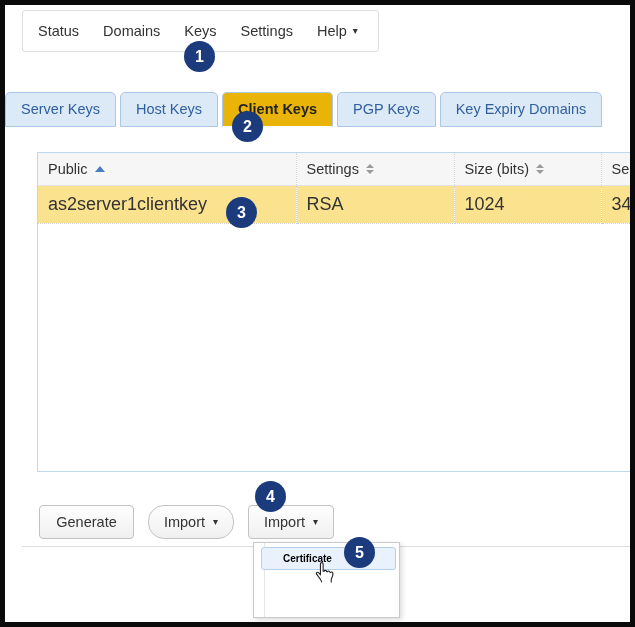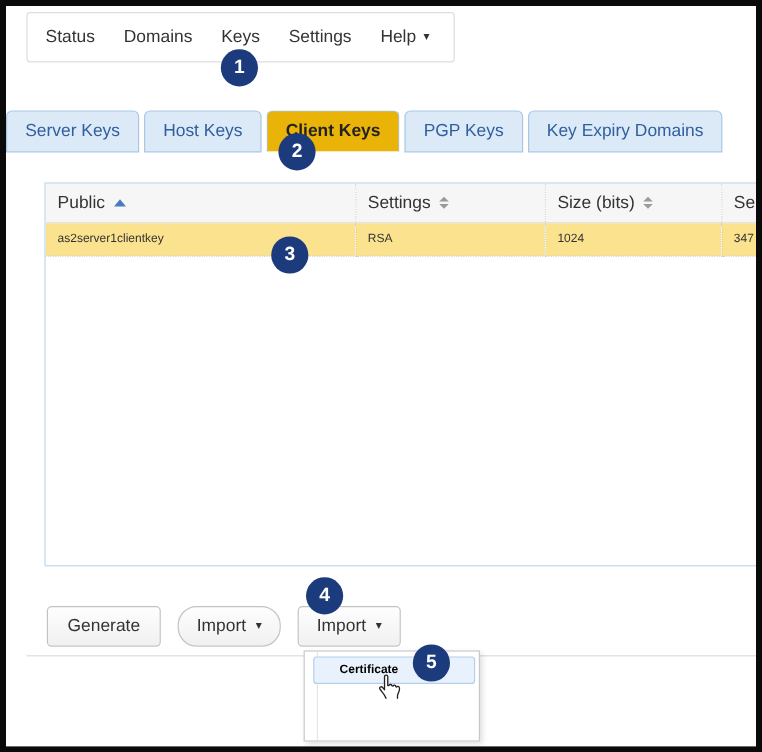--- a/index.html
+++ b/index.html
@@ -39,21 +39,21 @@
   }
   table.keys { border-collapse:collapse; table-layout:fixed; width:100%; }
   table.keys col.c1 { width:258px; } table.keys col.c2 { width:158px; } table.keys col.c3 { width:147px; }
   table.keys th {
     background:#f6f6f6; font-weight:normal; text-align:left; color:#333;
     padding:8px 10px; font-size:14.5px; border-bottom:1px solid #e3e3e3;
     border-right:1px dotted #d5d5d5; white-space:nowrap; overflow:hidden;
   }
   table.keys th:last-child { border-right:none; }
   table.keys td {
-    background:var(--selected-row,#fae28f); padding:8px 10px; font-size:10px;
+    background:var(--selected-row,#fae28f); padding:8px 10px; font-size:18px;
     border-right:1px dotted rgba(0,0,0,0.18); border-bottom:1px dotted #cfcfcf;
     white-space:nowrap; overflow:hidden;
   }
   table.keys td:last-child { border-right:none; }
   .sortwrap { display:inline-flex; align-items:center; gap:7px; }
   .tri-up-blue { width:0; height:0; border-left:5px solid transparent; border-right:5px solid transparent; border-bottom:6px solid #4a7cc2; display:inline-block; }
   .sort-both { display:inline-flex; flex-direction:column; gap:2px; }
   .sort-both .u { width:0;height:0;border-left:4px solid transparent;border-right:4px solid transparent;border-bottom:4px solid #9a9a9a; }
   .sort-both .d { width:0;height:0;border-left:4px solid transparent;border-right:4px solid transparent;border-top:4px solid #9a9a9a; }
   

